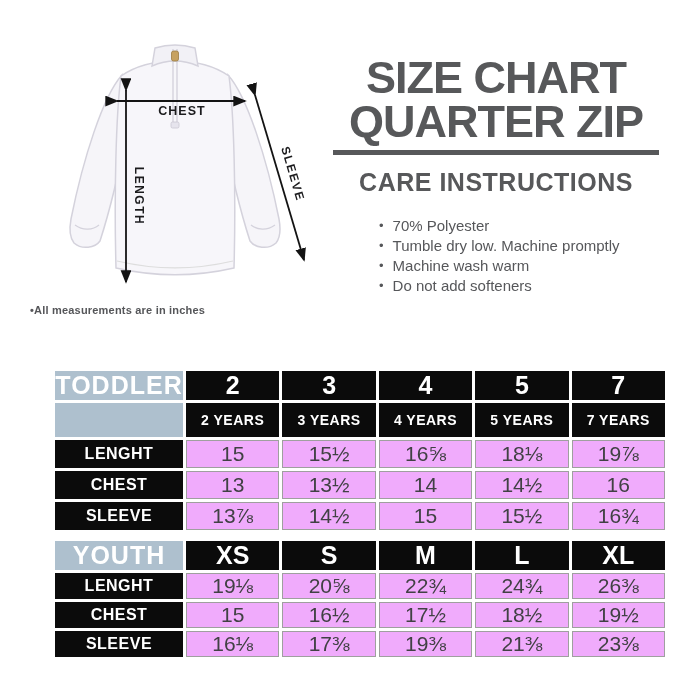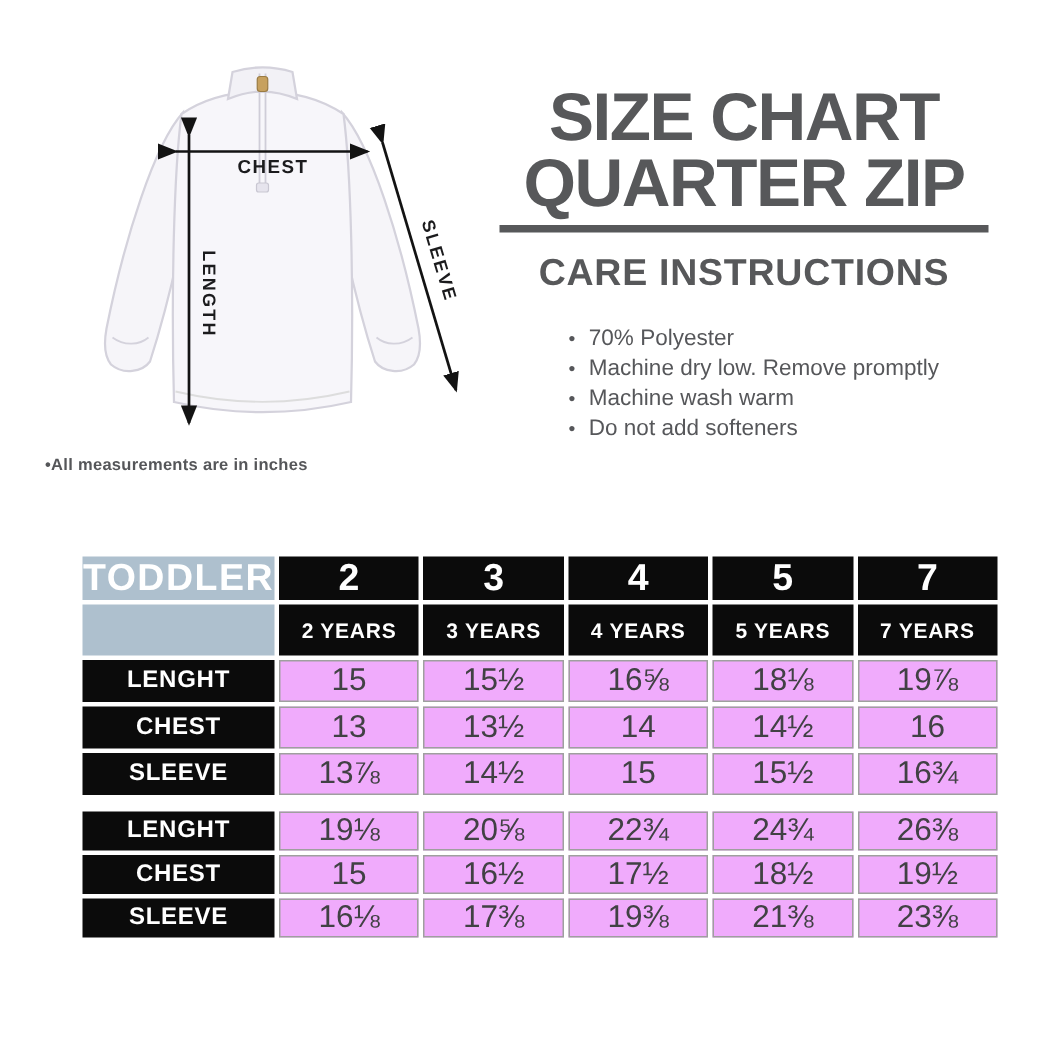--- a/index.html
+++ b/index.html
@@ -88,21 +88,21 @@
     </div>
     <div class="title-divider"></div>
     <div class="care-title">CARE INSTRUCTIONS</div>
     <div class="care-list">
       <div class="care-item">
         <span class="bullet">•</span>
         <span>70% Polyester</span>
       </div>
       <div class="care-item">
         <span class="bullet">•</span>
-        <span>Machine dry low. Remove promptly</span>
+        <span>Tumble dry low. Machine promptly</span>
       </div>
       <div class="care-item">
         <span class="bullet">•</span>
         <span>Machine wash warm</span>
       </div>
       <div class="care-item">
         <span class="bullet">•</span>
         <span>Do not add softeners</span>
       </div>
     </div>
@@ -166,20 +166,28 @@
     <table class="size-table youth">
       <colgroup>
           <col style="width:128px">
           <col>
           <col>
           <col>
           <col>
           <col>
         </colgroup>
       <tbody>
+          <tr class="row-size">
+        <th class="cell-blue group-cell">YOUTH</th>
+        <th class="cell-black">XS</th>
+        <th class="cell-black">S</th>
+        <th class="cell-black">M</th>
+        <th class="cell-black">L</th>
+        <th class="cell-black">XL</th>
+      </tr>
       <tr class="row-data">
         <th class="cell-black">LENGHT</th>
         <td class="cell-val">19⅛</td>
         <td class="cell-val">20⅝</td>
         <td class="cell-val">22¾</td>
         <td class="cell-val">24¾</td>
         <td class="cell-val">26⅜</td>
       </tr>
       <tr class="row-data">
         <th class="cell-black">CHEST</th>

